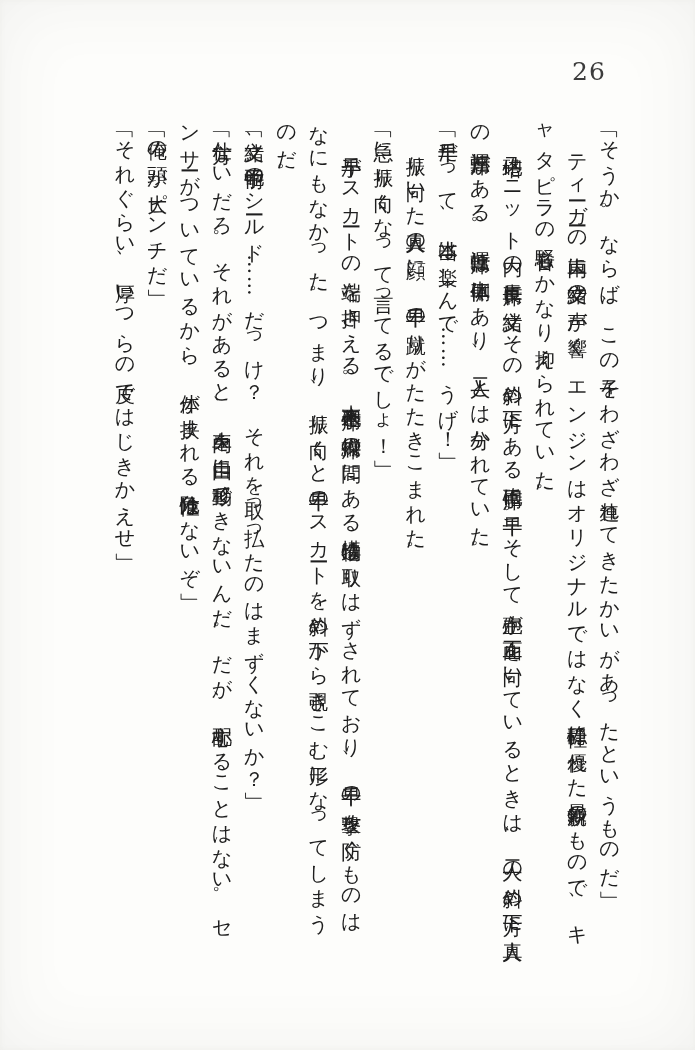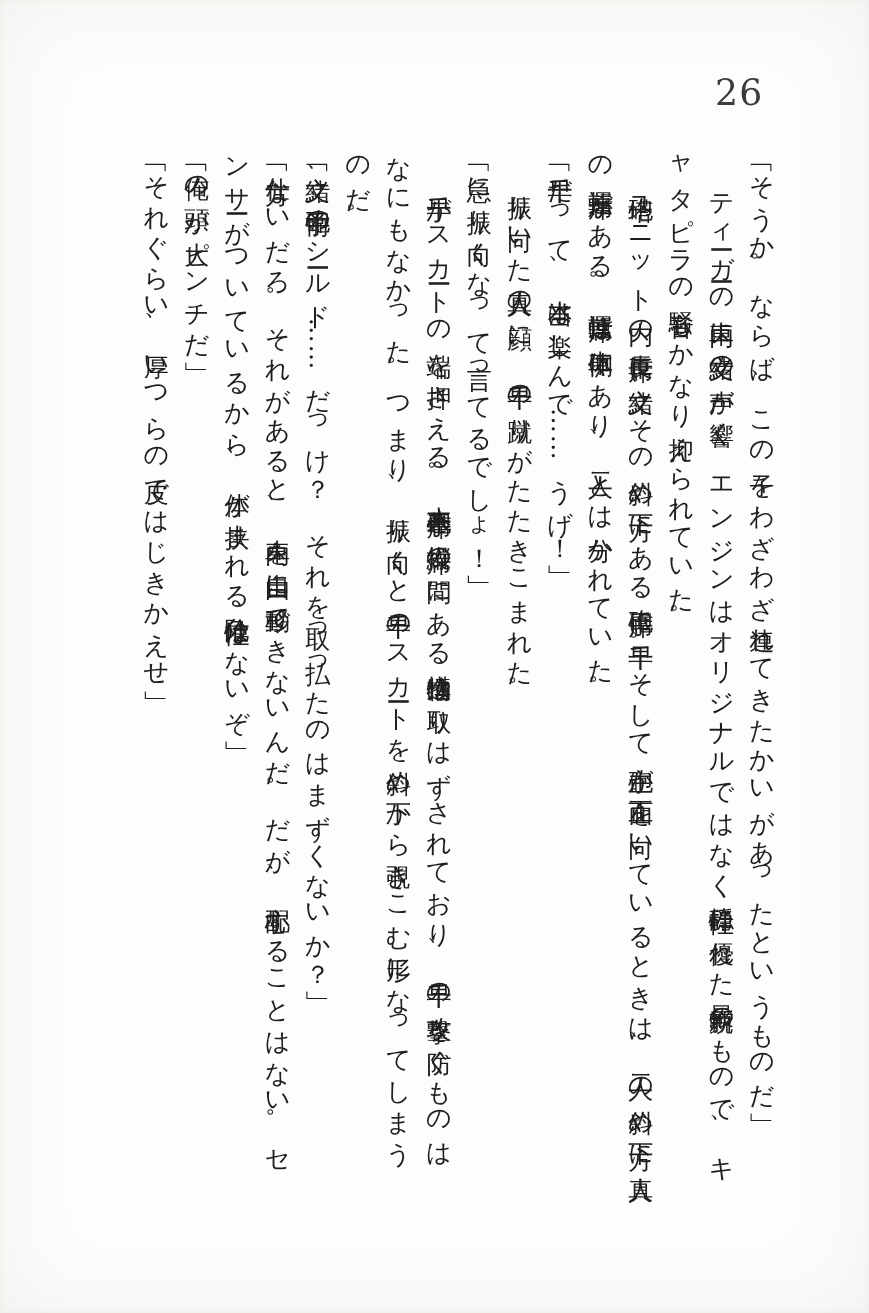--- a/index.html
+++ b/index.html
@@ -21,21 +21,21 @@
     box-shadow:
       inset 0 0 70px rgba(90, 90, 85, 0.07),
       inset 0 0 6px rgba(90, 90, 85, 0.05);
   }
   .page-number {
     position: absolute;
     top: 57px;
     left: 572px;
     width: 30px;
     text-align: center;
-    font-size: 29px;
+    font-size: 25px;
     color: #3c3c3c;
     letter-spacing: 1px;
   }
   .text-block {
     position: absolute;
     top: 112px;
     right: 69px;
     width: 552px;
     height: 830px;
     writing-mode: vertical-rl;

